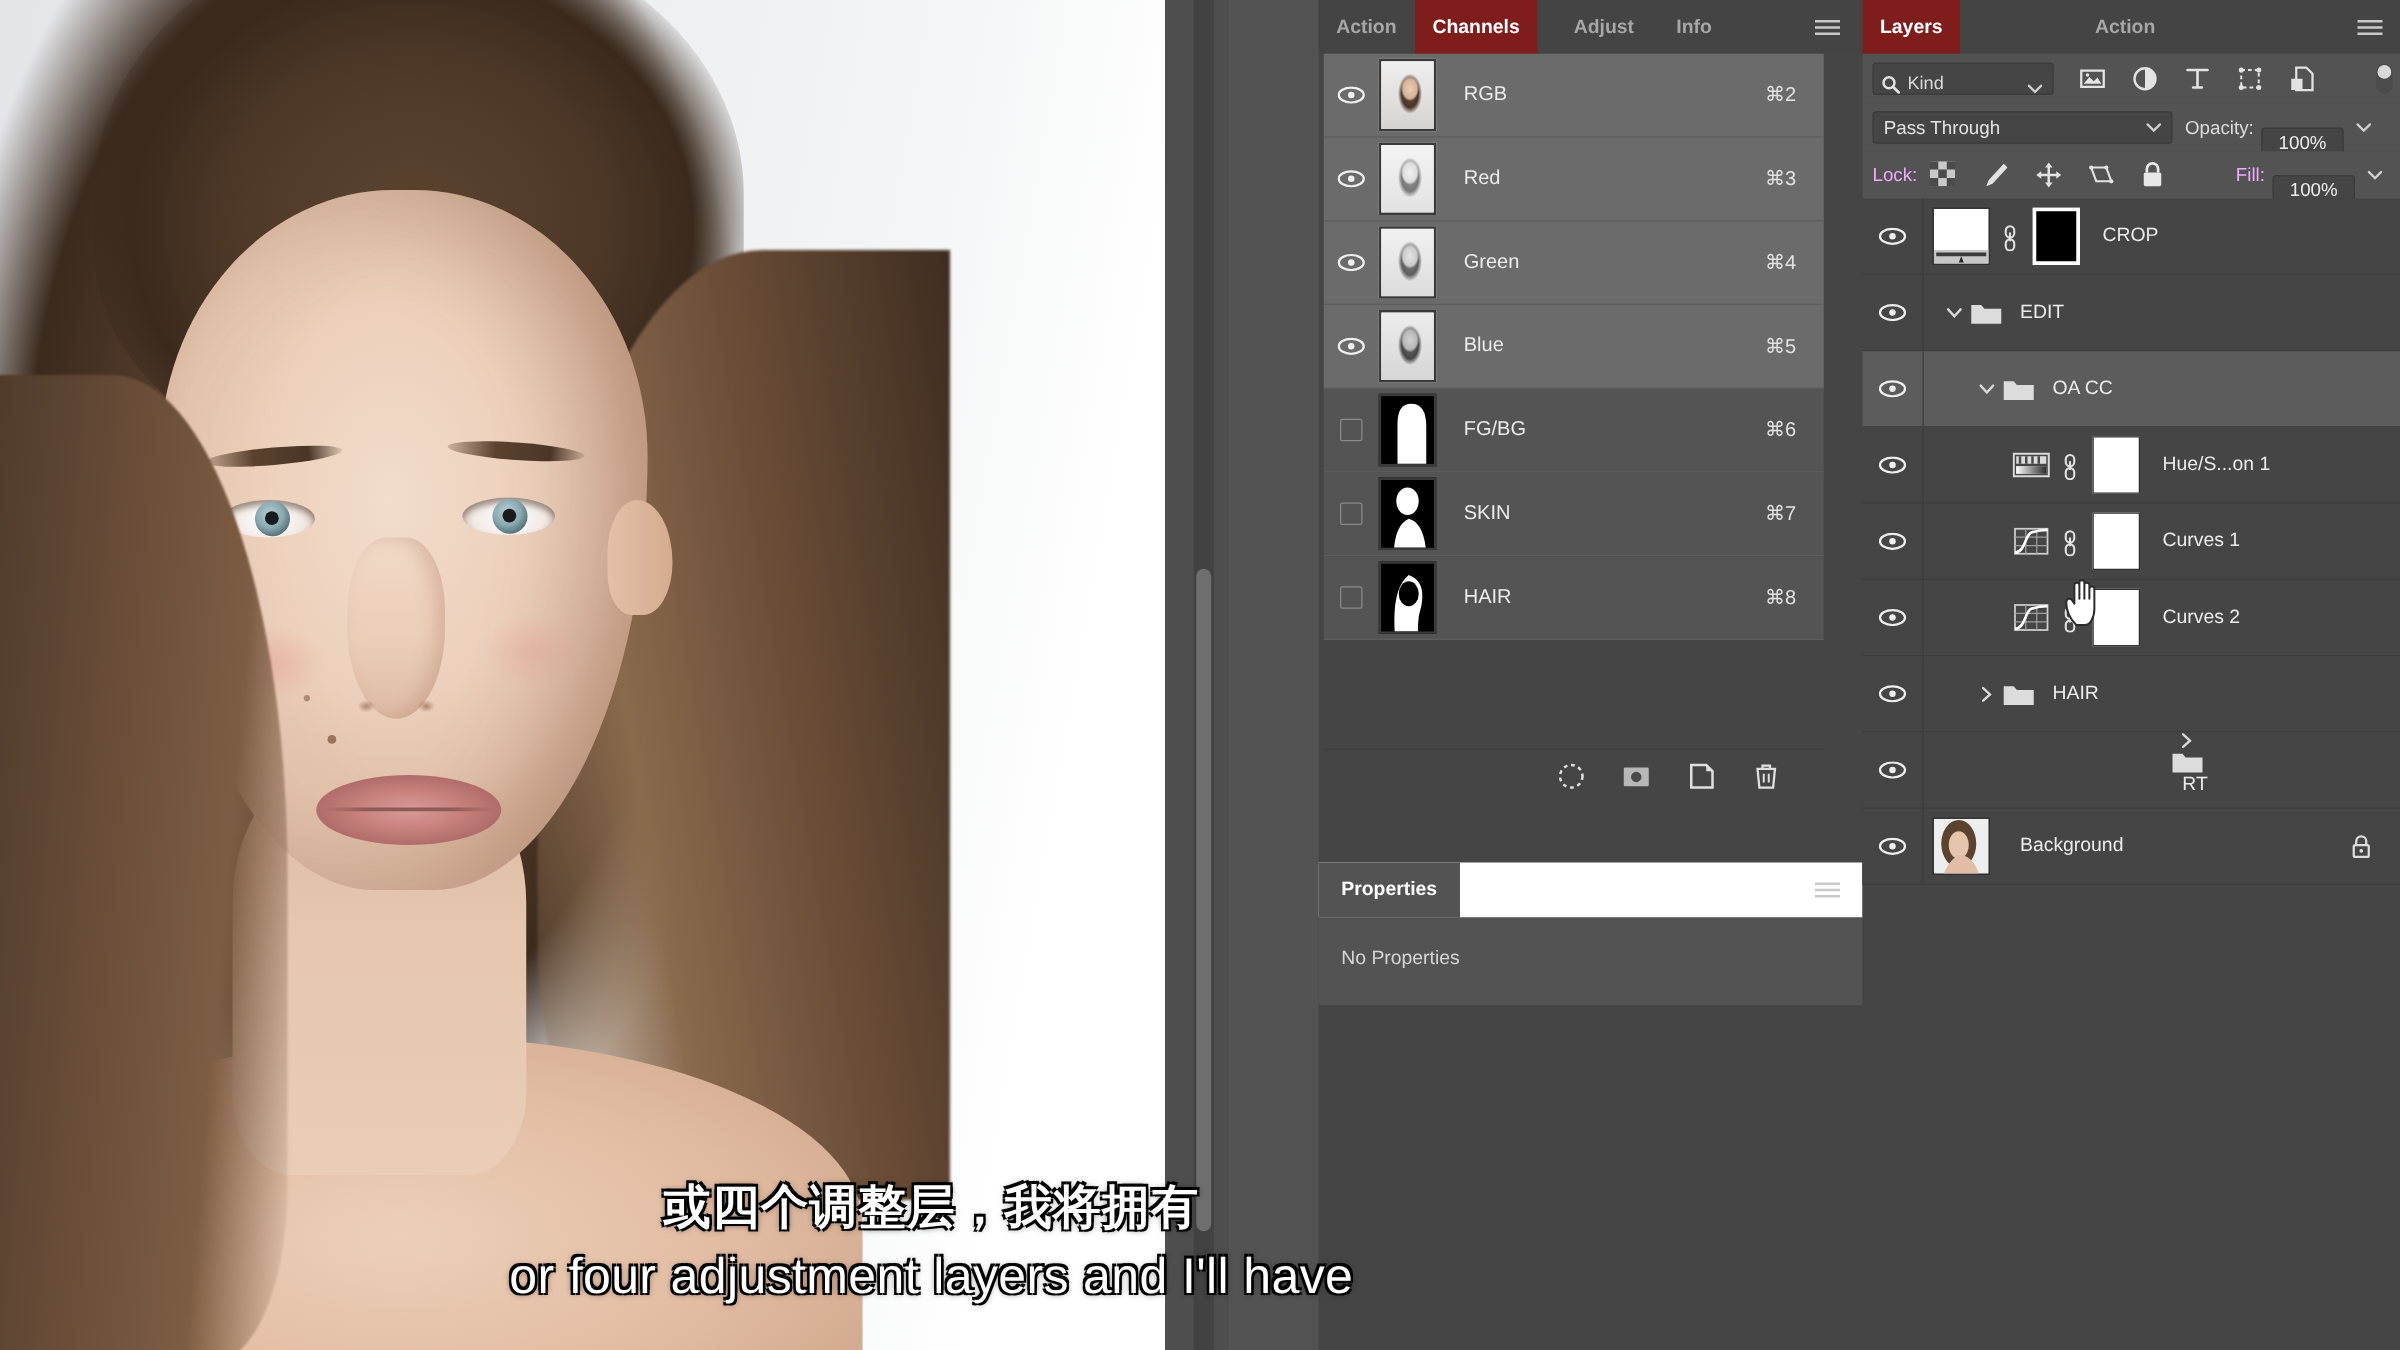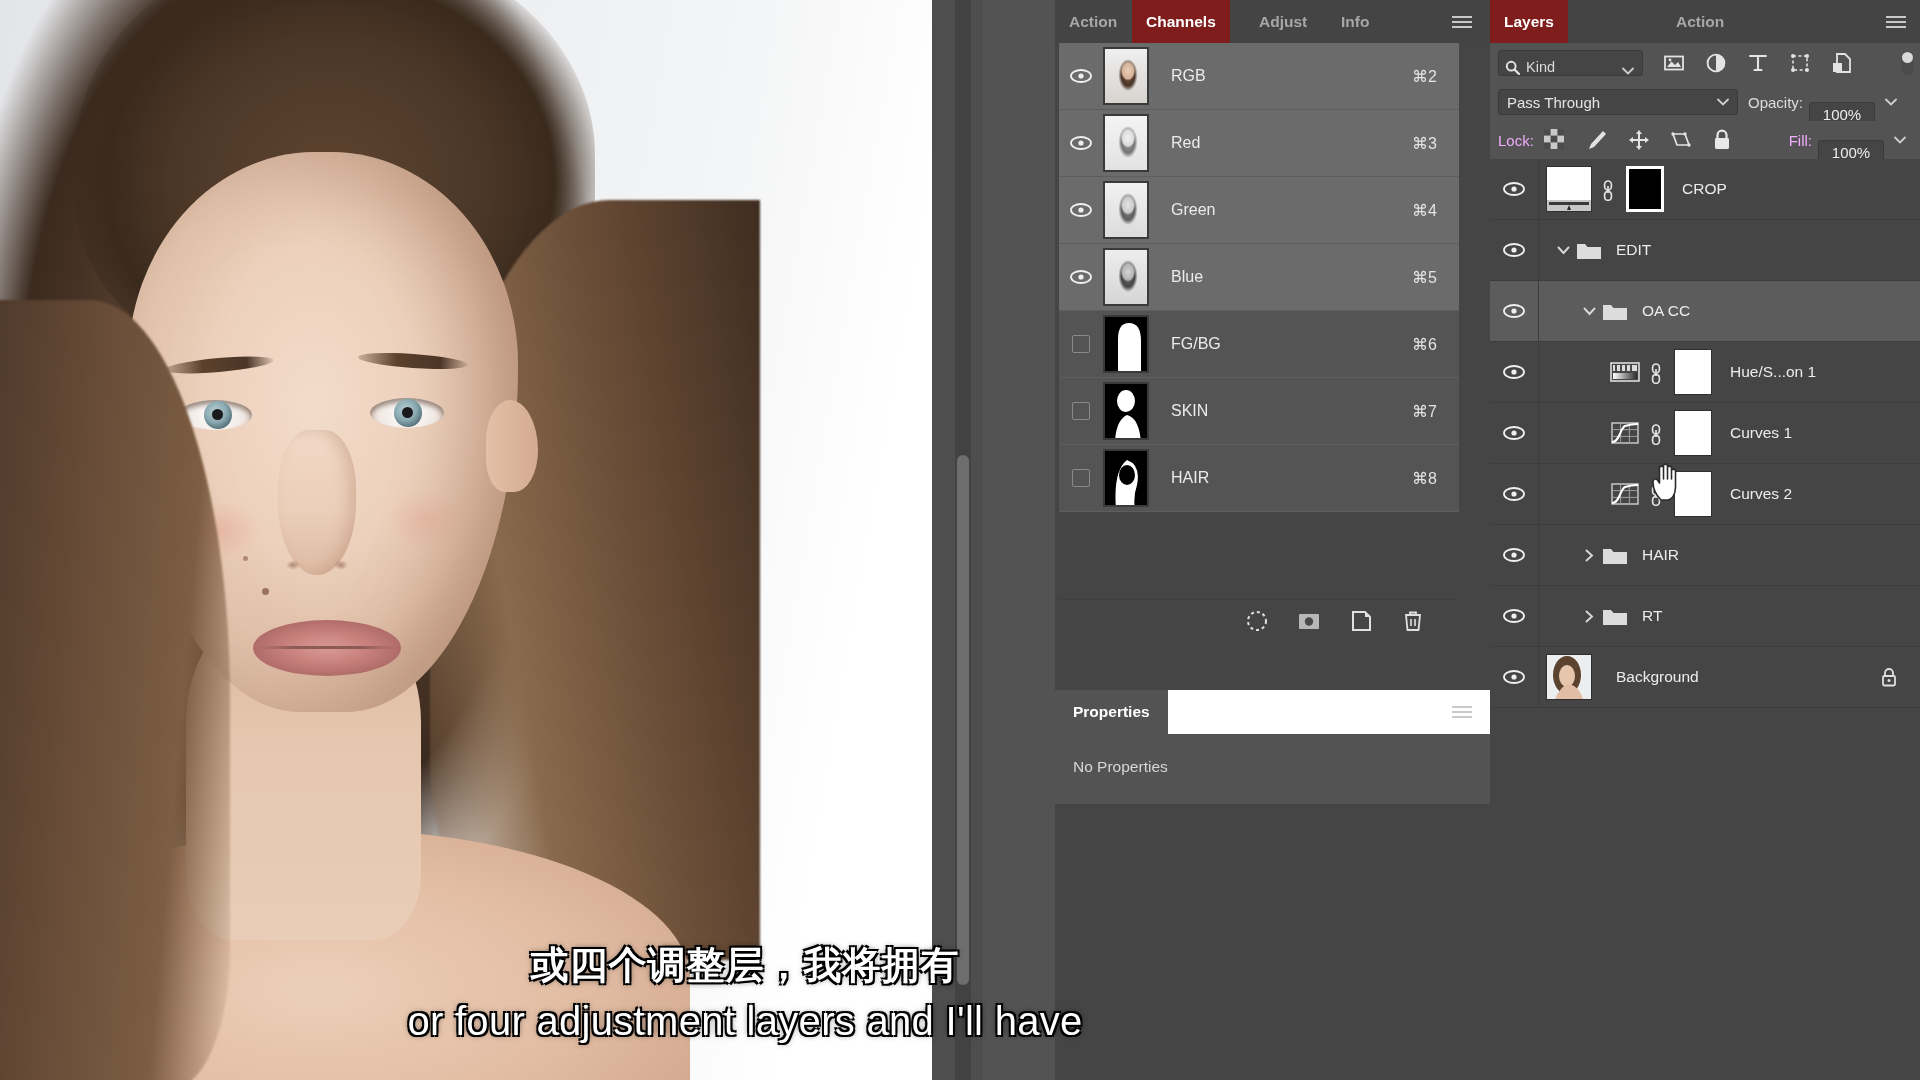--- a/index.html
+++ b/index.html
@@ -801,21 +801,21 @@
       </div>
 
       <div class="layer-row">
         <div class="l-eye">
           <svg width="22" height="14" viewBox="0 0 22 14">
               <ellipse cx="11" cy="7" rx="10" ry="6" fill="none" stroke="#efefef" stroke-width="1.8"></ellipse>
               <circle cx="11" cy="7" r="2.6" fill="#efefef"></circle>
             </svg>
         </div>
         <div class="l-divider"></div>
-        <div class="l-content" style="padding-left:40px;">
+        <div class="l-content" style="padding-left:40px;flex-direction:column;">
           <div class="l-arrow">
             <svg width="9" height="13" viewBox="0 0 9 13">
                 <path d="M1.5 1.5 L7 6.5 L1.5 11.5" fill="none" stroke="#d9d9d9" stroke-width="1.9" stroke-linecap="round"></path>
               </svg>
           </div>
           <div class="l-folder">
             <svg width="26" height="20" viewBox="0 0 26 20">
                 <path d="M1 4 H9 L11.5 7 H25 V19 H1 Z" fill="#dcdcdc"></path>
               </svg>
           </div>

